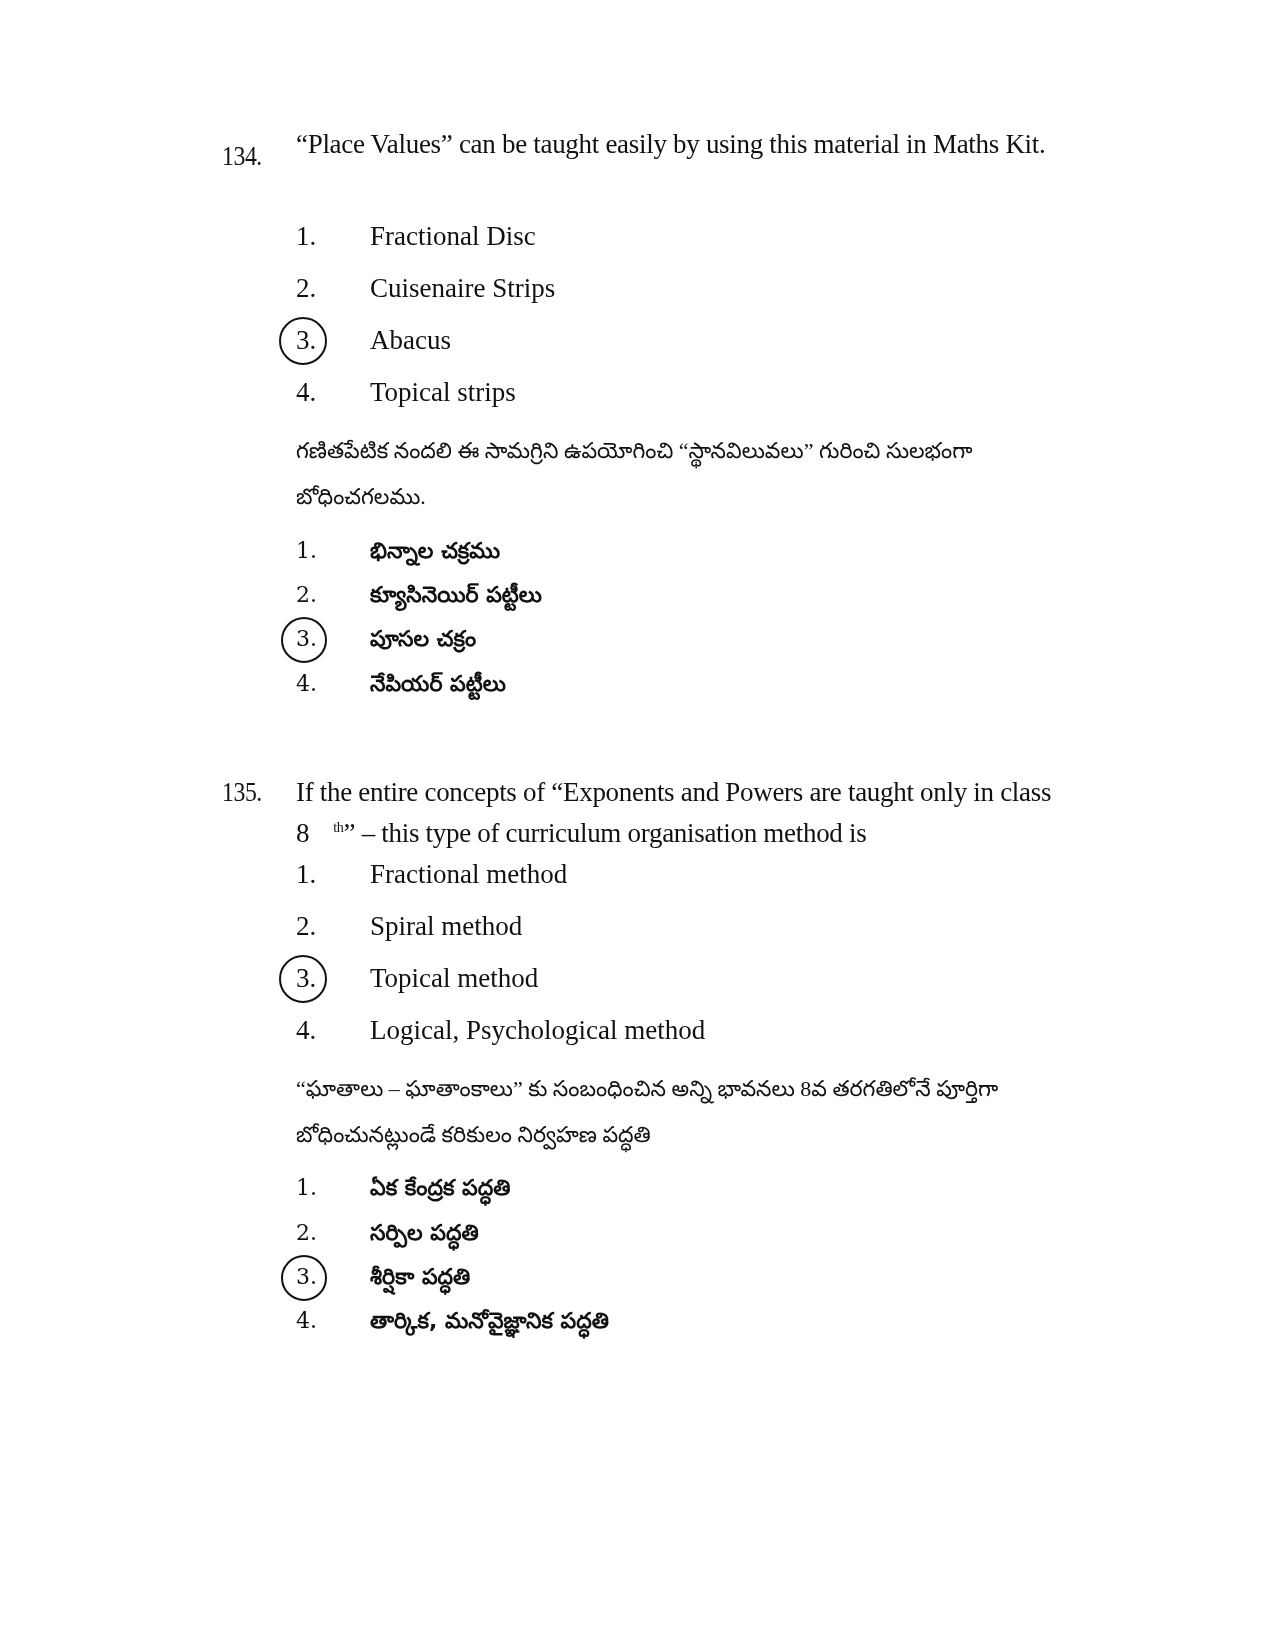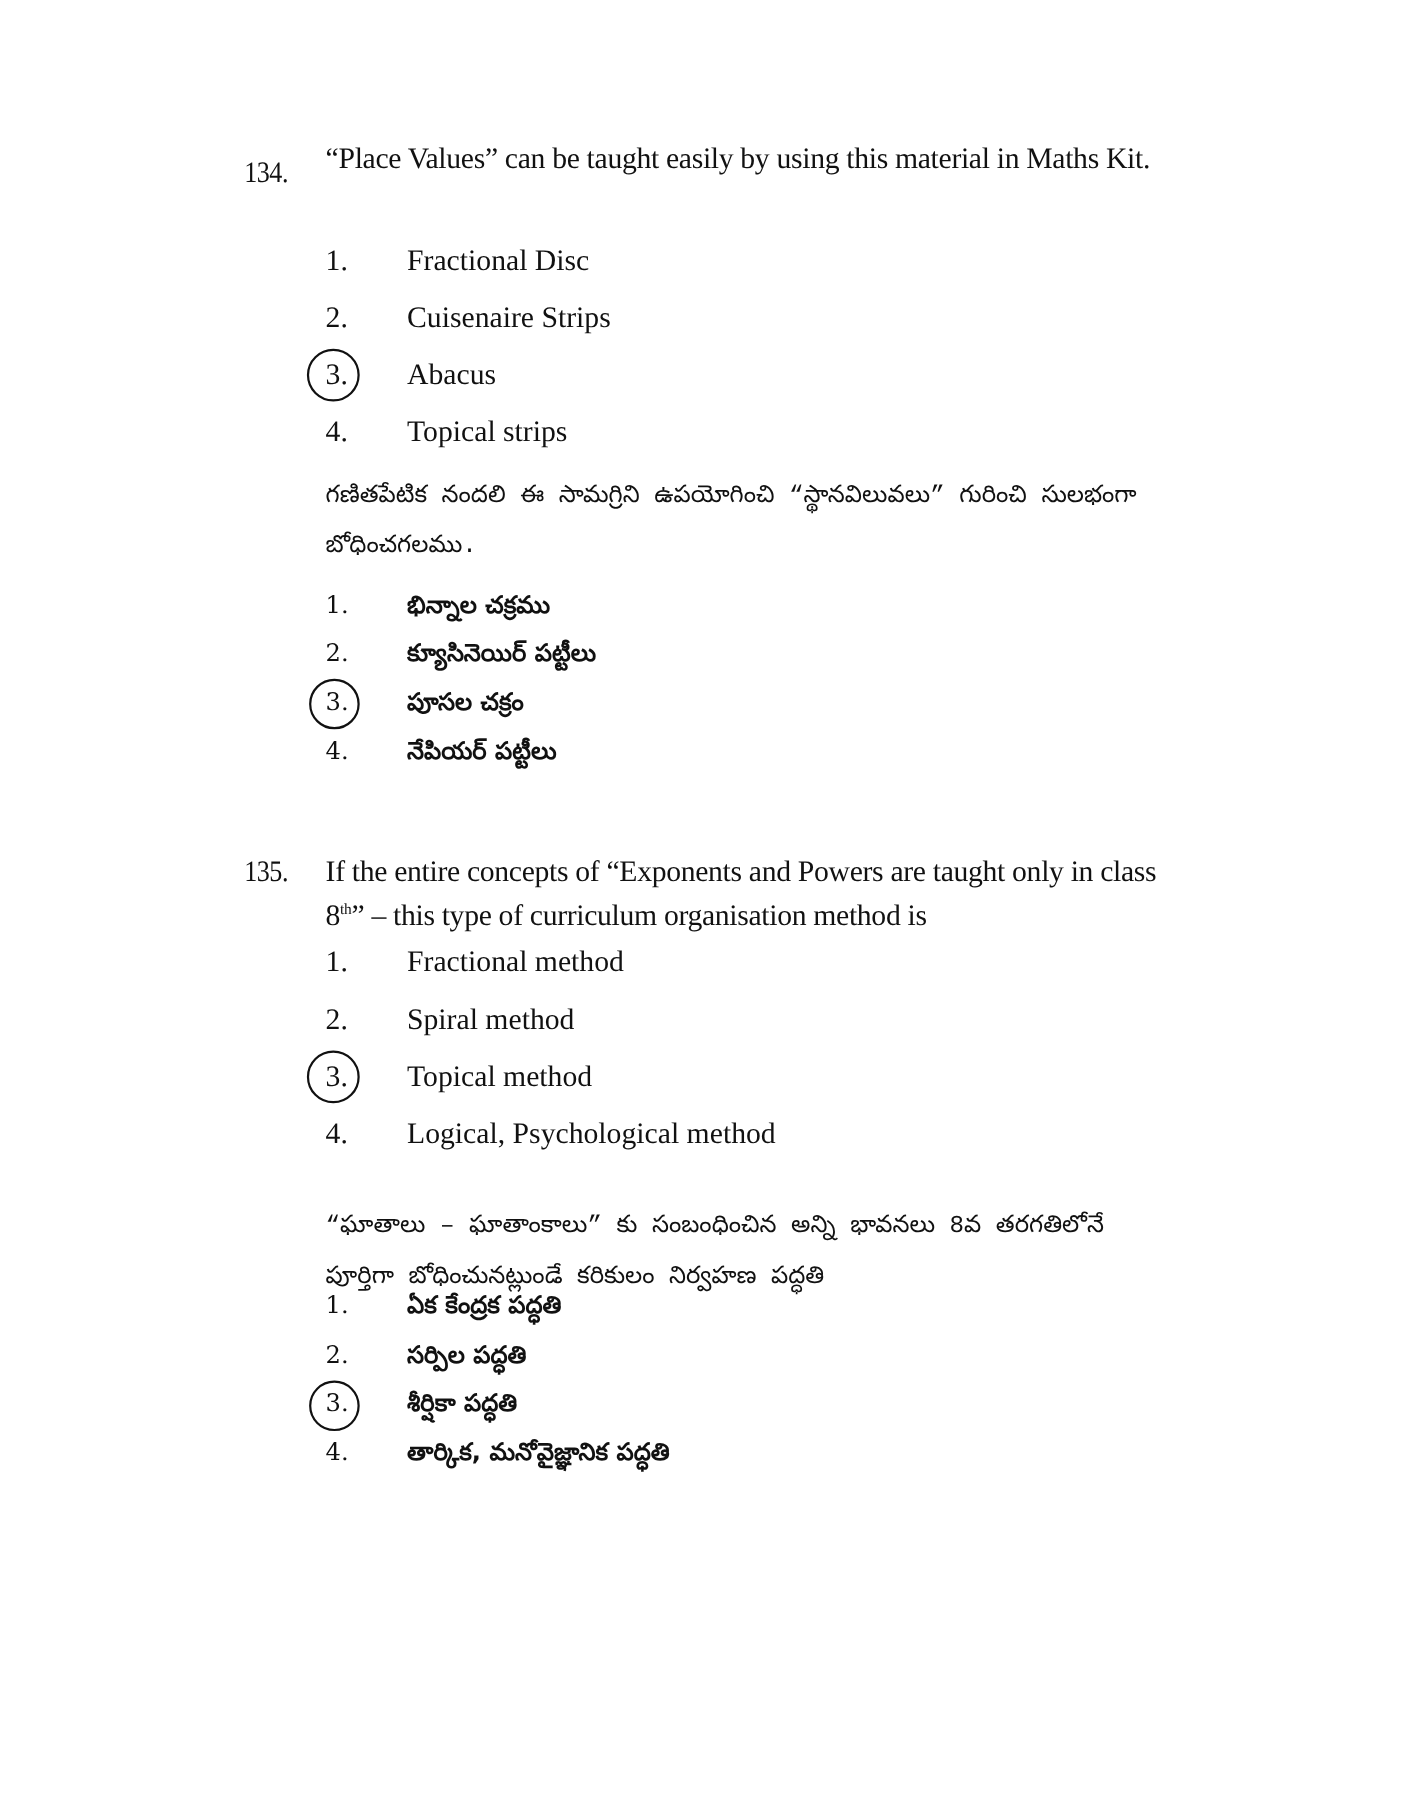--- a/index.html
+++ b/index.html
@@ -5,26 +5,26 @@
   html, body { margin: 0; padding: 0; background: #ffffff; }
   body { width: 1275px; height: 1651px; position: relative; overflow: hidden;
          font-family: "Liberation Serif", "DejaVu Serif", serif; color: #111; }
   .q { position: absolute; left: 0; width: 1275px; }
   .qnum { position: absolute; left: 222px; font-size: 27px; letter-spacing: -0.5px; transform: scaleX(0.88); transform-origin: left; }
   .qtext { position: absolute; left: 296px; width: 760px; font-size: 27px; line-height: 36px; letter-spacing: -0.3px; }
   .opt { position: absolute; left: 296px; font-size: 27px; height: 36px; line-height: 36px; }
   .opt .n { position: absolute; left: 0; width: 40px; text-align: left; }
   .opt .t { position: absolute; left: 74px; white-space: nowrap; text-align: center; }
   .opt.circled .n::before { content: ""; position: absolute; left: -17px; top: -5px; width: 44px; height: 44px; border: 2px solid #111; border-radius: 50%; }
-  .tel { position: absolute; left: 296px; width: 740px; font-family: Liberation Mono, monospace; font-size: 22px; line-height: 46px; }
+  .tel { position: absolute; left: 296px; width: 740px; font-family: Liberation Serif, serif; font-size: 22px; line-height: 46px; }
   .topt { position: absolute; left: 296px; font-size: 22px; height: 36px; line-height: 36px; }
   .topt .n { position: absolute; left: 0; font-family: "DejaVu Serif", serif; font-size: 22px; }
   .topt .t { position: absolute; left: 74px; white-space: nowrap; font-family: "DejaVu Sans", sans-serif; font-weight: bold; }
   .topt.circled .n::before { content: ""; position: absolute; left: -15px; top: -4px; width: 42px; height: 42px; border: 2px solid #111; border-radius: 50%; }
-  sup { font-size: 14px; }
+  sup { font-size: 14px; margin-left: 24px; }
 </style>
 </head>
 <body>
 
 <div class="q">
   <div class="qnum" style="top:141px;">134.</div>
   <div class="qtext" style="top:126px;">“Place Values” can be taught easily by using this material in Maths Kit.</div>
 
   <div class="opt" style="top:218px;">
     <span class="n">1.</span>
@@ -77,21 +77,21 @@
   </div>
   <div class="opt circled" style="top:960px;">
     <span class="n">3.</span>
     <span class="t">Topical method</span>
   </div>
   <div class="opt" style="top:1012px;">
     <span class="n">4.</span>
     <span class="t">Logical, Psychological method</span>
   </div>
 
-  <div class="tel" style="top:1092px;">“ఘాతాలు – ఘాతాంకాలు” కు సంబంధించిన అన్ని భావనలు 8వ తరగతిలోనే పూర్తిగా బోధించునట్లుండే కరికులం నిర్వహణ పద్ధతి</div>
+  <div class="tel" style="top:1066px;">“ఘాతాలు – ఘాతాంకాలు” కు సంబంధించిన అన్ని భావనలు 8వ తరగతిలోనే పూర్తిగా బోధించునట్లుండే కరికులం నిర్వహణ పద్ధతి</div>
 
   <div class="topt" style="top:1170px;">
     <span class="n">1.</span>
     <span class="t">ఏక కేంద్రక పద్ధతి</span>
   </div>
   <div class="topt" style="top:1215px;">
     <span class="n">2.</span>
     <span class="t">సర్పిల పద్ధతి</span>
   </div>
   <div class="topt circled" style="top:1259px;">

